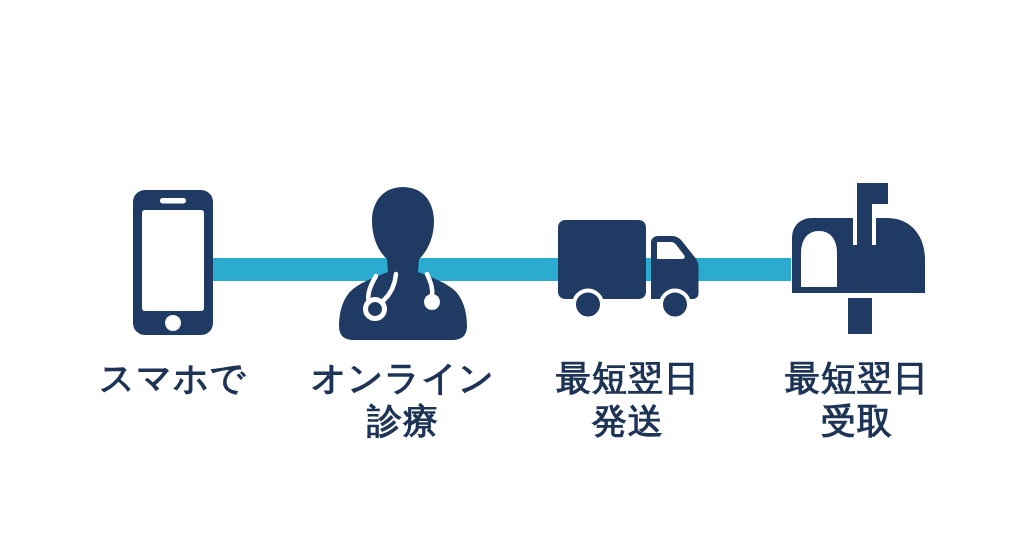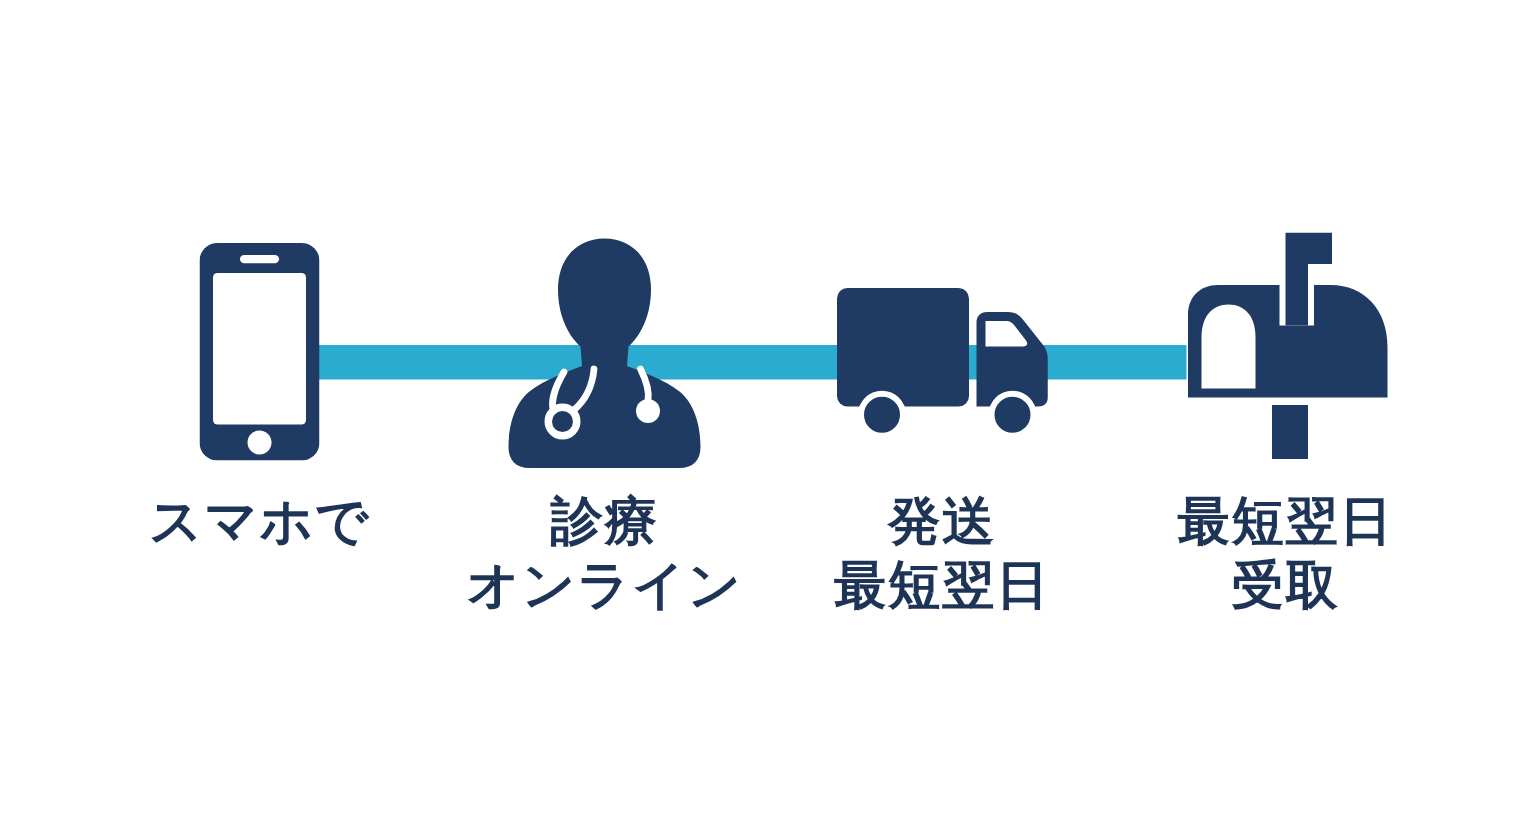--- a/index.html
+++ b/index.html
@@ -2,21 +2,22 @@
 <html style="--bg: #FFFFFF; --navy: #1F3B63; --text: #1E3457; --cyan: #2BABCF;"><head>
 <meta charset="utf-8">
 <style>
   html, body { margin: 0; padding: 0; background: #fff; }
   .canvas {
     position: relative;
     width: 1024px;
     height: 495px;
     background: var(--bg, #ffffff);
     overflow: hidden;
-    font-family: Liberation Mono, monospace;
+    font-family: Liberation Serif, serif;
+    margin-top: 28px;
   }
   .connector {
     position: absolute;
     left: 212px;
     top: 230px;
     width: 579px;
     height: 23px;
     background: var(--cyan, #2BABCF);
     z-index: 0;
   }
@@ -69,36 +70,36 @@
   <div>
     <svg class="icon icon-doctor" viewBox="0 0 134 156">
       <path fill="currentColor" d="M66,2 C47,2 35,16 35,36 C35,52 41,66 50,74 L51,87 C41,91 26,96 16,104 C6,112 2,127 2,141 C2,150 7,155 16,155 L116,155 C125,155 130,150 130,141 C130,127 126,112 116,104 C106,96 91,91 81,87 L82,74 C91,66 97,52 97,36 C97,16 85,2 66,2 Z"></path>
       <path d="M39,91 C33,101 30,111 32,117" fill="none" stroke="#fff" stroke-width="4.5" stroke-linecap="round"></path>
       <path d="M59,89 C58,100 54,109 46,116" fill="none" stroke="#fff" stroke-width="4.5" stroke-linecap="round"></path>
       <circle cx="38" cy="124" r="9.5" fill="none" stroke="#fff" stroke-width="5"></circle>
       <path d="M90,89 C94,97 96,104 95,110" fill="none" stroke="#fff" stroke-width="4.5" stroke-linecap="round"></path>
       <circle cx="95" cy="117" r="8" fill="#fff"></circle>
     </svg>
     <div class="label label-2">
+      <div>オンライン</div>
       <div>診療</div>
-      <div>オンライン</div>
     </div>
   </div>
 
   <div>
     <svg class="icon icon-truck" viewBox="0 0 143 102">
       <rect x="1" y="1" width="88" height="79" rx="7" fill="currentColor"></rect>
       <path fill="currentColor" d="M94,80 L94,24 C94,20 96.5,17 101,17 L115,17 C119,17 122,18.5 124.5,21.5 L138,38.5 C140.5,41.5 141.5,44.5 141.5,48.5 L141.5,74 C141.5,78 139,80 135,80 Z"></path>
       <path fill="#fff" d="M100,23 L114,23 C116,23 117.5,23.8 119,25.6 L127,36 C128.5,38 127.8,40 125,40 L100,40 Z"></path>
       <circle cx="31" cy="85.5" r="14" fill="currentColor" stroke="#fff" stroke-width="4"></circle>
       <circle cx="118" cy="85.5" r="14" fill="currentColor" stroke="#fff" stroke-width="4"></circle>
     </svg>
     <div class="label label-3">
+      <div>最短翌日</div>
       <div>発送</div>
-      <div>最短翌日</div>
     </div>
   </div>
 
   <div>
     <svg class="icon icon-mailbox" viewBox="0 0 140 151">
       <path fill="currentColor" d="M1,110 L1,55 C1,43 9,35 21,35 L62,35 L62,62 L85,62 L85,35 L96,35 C119,35 134,52 134,76 L134,110 Z"></path>
       <path fill="currentColor" d="M66,0 L97,0 L97,21 L81,21 L81,62 L66,62 Z"></path>
       <path fill="#fff" d="M10,104 L10,70 C10,56 17,48 28,48 C39,48 46,56 46,70 L46,104 Z"></path>
       <rect x="57" y="115" width="24" height="36" fill="currentColor"></rect>
     </svg>

